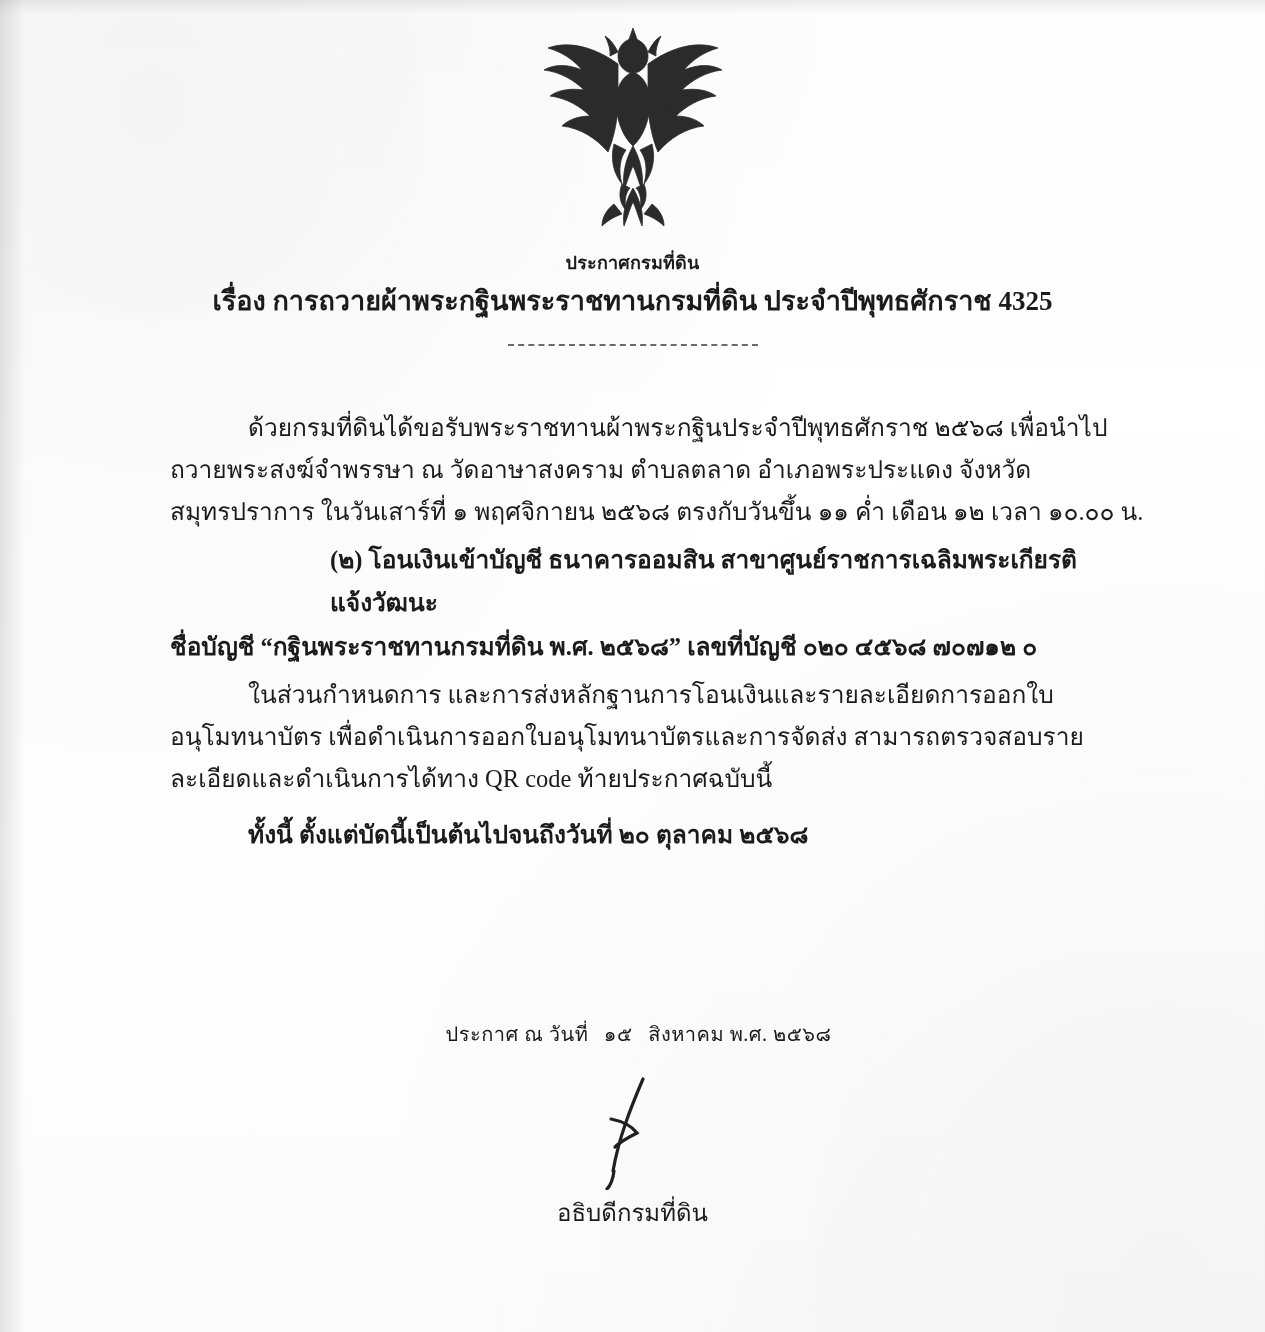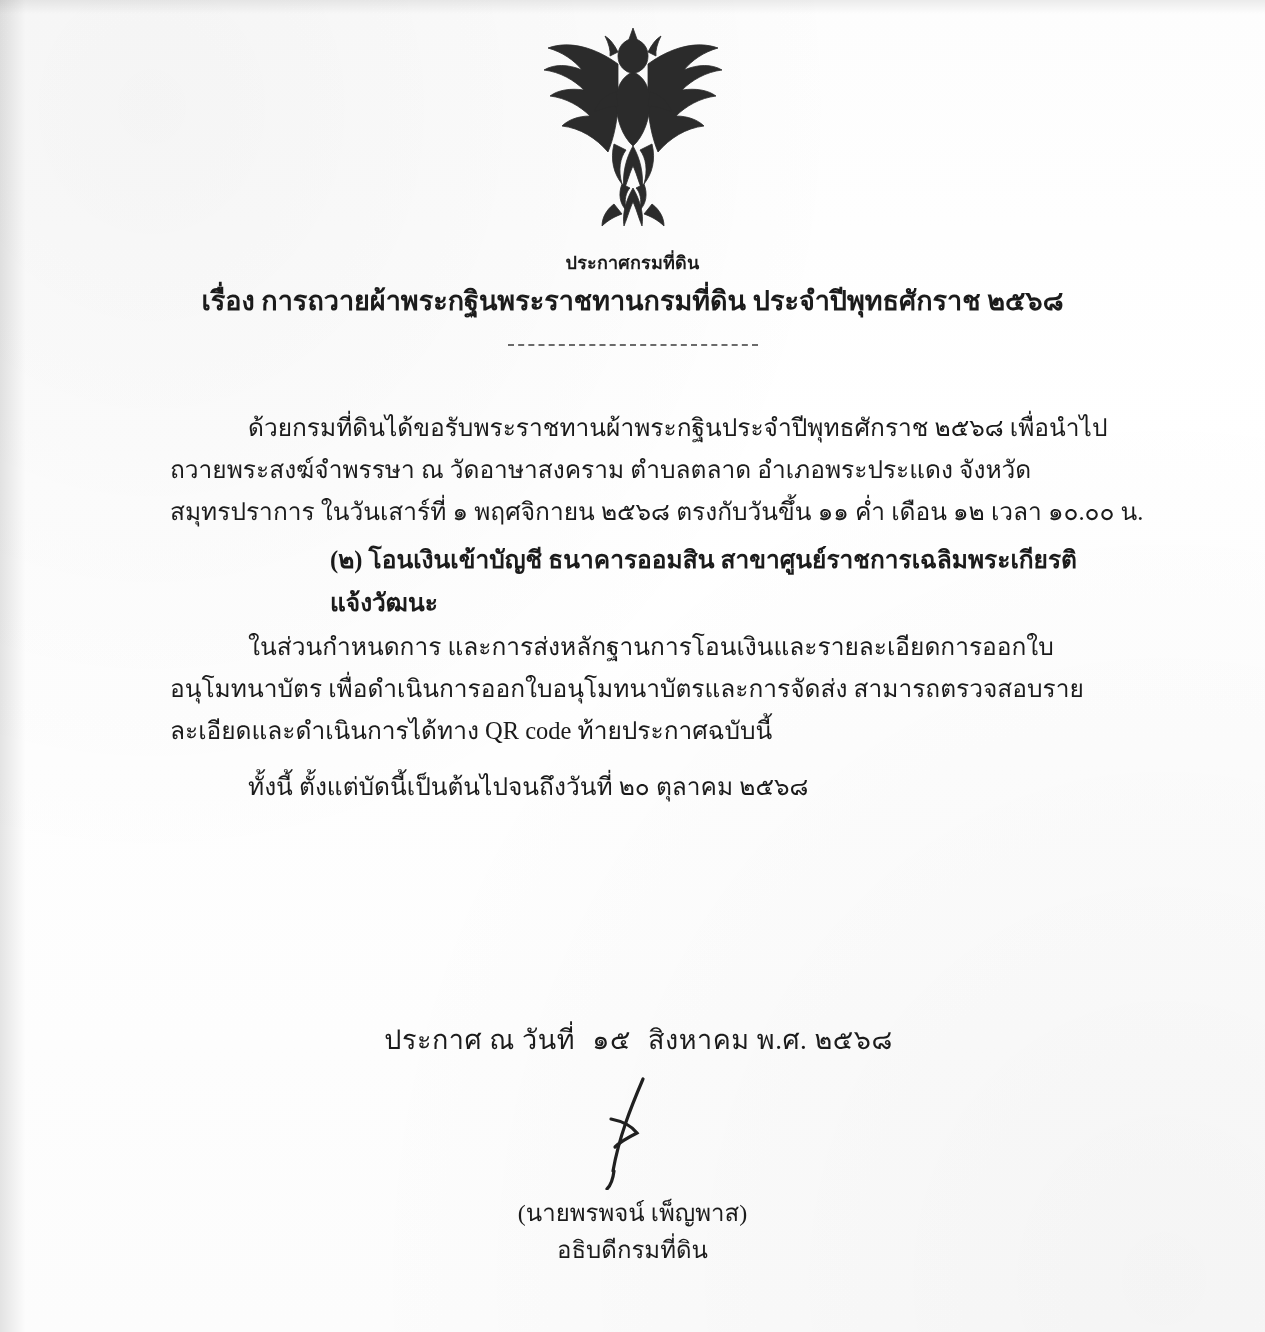--- a/index.html
+++ b/index.html
@@ -95,30 +95,30 @@
   .list-item.second { padding-left: 160px; }
   .bold { font-weight: bold; }
   .account-line {
     margin: 0 0 6px 0;
     text-indent: 0;
     font-weight: bold;
   }
   .deadline {
     margin: 14px 0 0 0;
     text-indent: 78px;
-    font-weight: normal;
+    font-weight: bold;
   }
 
   .date-line {
     position: absolute;
     top: 1018px;
     left: 12px;
     right: 0;
     text-align: center;
-    font-size: 27px;
+    font-size: 20px;
     letter-spacing: 0.5px;
   }
   .date-line .daynum { margin: 0 10px; }
 
   .signature {
     position: absolute;
     top: 1075px;
     left: 50%;
     transform: translateX(-50%);
     width: 120px;
@@ -176,27 +176,28 @@
         <path d="M115 170 C108 182 104 196 106 208 C110 198 112 190 115 184
                  C118 190 120 198 124 208 C126 196 122 182 115 170 Z"></path>
         <path d="M96 186 C88 192 84 200 84 208 C90 202 98 198 104 196 Z"></path>
         <path d="M134 186 C142 192 146 200 146 208 C140 202 132 198 126 196 Z"></path>
       </g>
     </svg>
   </div>
 
   <div class="titles">
     <div class="title-line1">ประกาศกรมที่ดิน</div>
-    <div class="title-line2">เรื่อง การถวายผ้าพระกฐินพระราชทานกรมที่ดิน ประจำปีพุทธศักราช ๒๕๖๘</div>
+    <div class="title-line2">เรื่อง การถวายผ้าพระกฐินพระราชทานกรมที่ดิน ประจำปีพุทธศักราช 4325</div>
     <hr class="rule">
   </div>
 
   <div class="body">
     <p class="para">ด้วยกรมที่ดินได้ขอรับพระราชทานผ้าพระกฐินประจำปีพุทธศักราช ๒๕๖๘ เพื่อนำไปถวายพระสงฆ์จำพรรษา ณ วัดอาษาสงคราม ตำบลตลาด อำเภอพระประแดง จังหวัดสมุทรปราการ ในวันเสาร์ที่ ๑ พฤศจิกายน ๒๕๖๘ ตรงกับวันขึ้น ๑๑ ค่ำ เดือน ๑๒ เวลา ๑๐.๐๐ น.</p>
     <p class="list-item second bold">(๒) โอนเงินเข้าบัญชี ธนาคารออมสิน สาขาศูนย์ราชการเฉลิมพระเกียรติ แจ้งวัฒนะ</p>
+    <p class="account-line">ชื่อบัญชี “กฐินพระราชทานกรมที่ดิน พ.ศ. ๒๕๖๘” เลขที่บัญชี ๐๒๐ ๔๕๖๘ ๗๐๗๑๒ ๐</p>
     <p class="para">ในส่วนกำหนดการ และการส่งหลักฐานการโอนเงินและรายละเอียดการออกใบอนุโมทนาบัตร เพื่อดำเนินการออกใบอนุโมทนาบัตรและการจัดส่ง สามารถตรวจสอบรายละเอียดและดำเนินการได้ทาง QR code ท้ายประกาศฉบับนี้</p>
     <p class="deadline">ทั้งนี้ ตั้งแต่บัดนี้เป็นต้นไปจนถึงวันที่ ๒๐ ตุลาคม ๒๕๖๘</p>
   </div>
 
   <div class="date-line">
     <span>ประกาศ ณ วันที่</span>
     <span class="daynum">๑๕</span>
     <span>สิงหาคม พ.ศ. ๒๕๖๘</span>
   </div>
 
@@ -204,16 +205,15 @@
     <svg viewBox="0 0 120 115" width="120" height="115" aria-hidden="true">
       <g fill="none" stroke="#202020" stroke-width="3.2" stroke-linecap="round">
         <path d="M70 4 C58 32 46 62 40 96"></path>
         <path d="M38 44 C48 46 58 50 64 58 C56 62 48 66 42 72"></path>
         <path d="M41 96 C40 104 38 110 34 114"></path>
       </g>
     </svg>
   </div>
 
   <div class="signer">
-    <div>(นายพรพจน์  เพ็ญพาส)</div>
     <div>อธิบดีกรมที่ดิน</div>
   </div>
 </div>
 
 </body></html>

